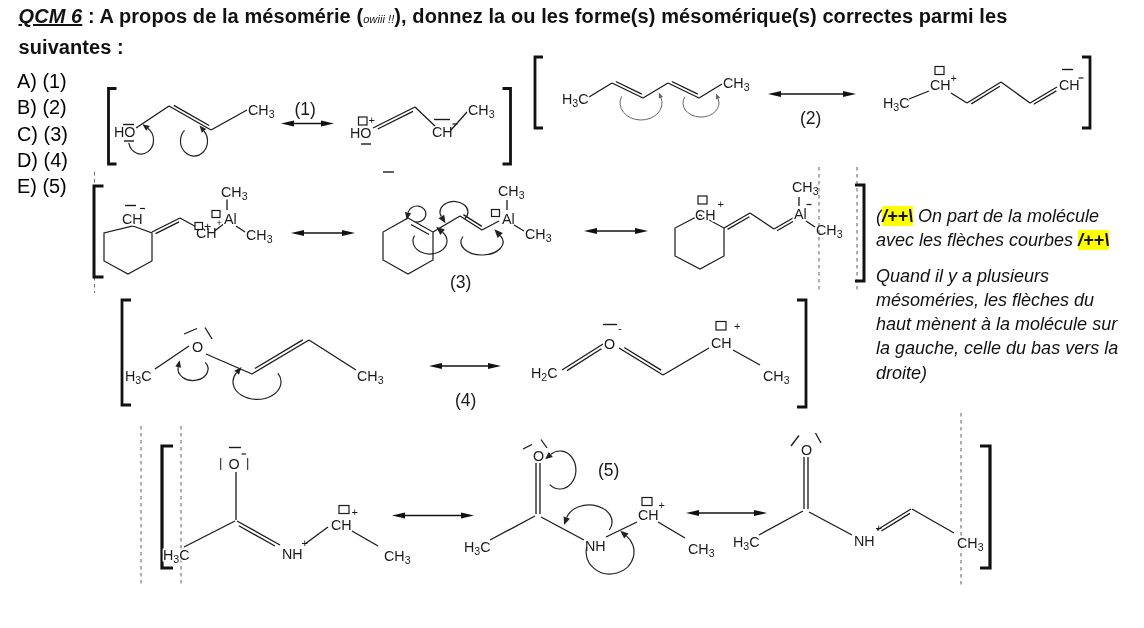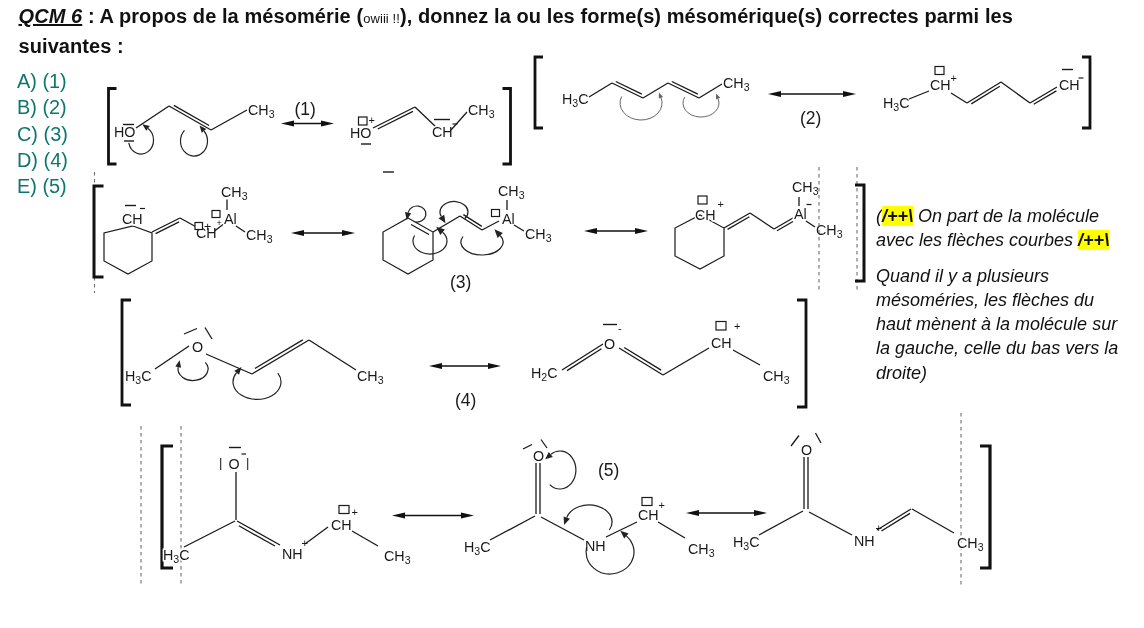--- a/index.html
+++ b/index.html
@@ -1,19 +1,19 @@
 <!DOCTYPE html>
 <html><head><meta charset="utf-8">
 <style>
 html,body{margin:0;padding:0;background:#ffffff;width:1144px;height:628px;overflow:hidden;}
 body{font-family:"Liberation Sans",sans-serif;color:#1a1a1a;position:relative;}
 .hdr{position:absolute;left:18.5px;top:3px;width:1100px;font-size:20px;font-weight:bold;letter-spacing:0.08px;line-height:27.5px;color:#111;}
 .hdr .u{text-decoration:underline;font-style:italic;}
-.hdr .it{font-weight:normal;font-size:13px;}
-.opts{position:absolute;left:17px;top:68px;font-size:19.9px;line-height:26.33px;color:#0f766e;}
+.hdr .it{font-style:italic;font-weight:normal;font-size:11px;}
+.opts{position:absolute;left:17px;top:68px;font-size:19.9px;line-height:26.33px;color:#000000;}
 .note{position:absolute;left:876px;top:204px;width:280px;font-size:18px;font-style:italic;line-height:24.3px;color:#111;}
 .note .hl{background:#ffff00;font-weight:bold;}
 .note p{margin:0 0 11px 0;}
 svg{position:absolute;left:0;top:0;}
 </style></head>
 <body>
 <div class="hdr"><span class="u">QCM 6</span> : A propos de la mésomérie (<span class="it">owiii !!</span>), donnez la ou les forme(s) mésomérique(s) correctes parmi les<br>suivantes&nbsp;:</div>
 <div class="opts">A) (1)<br>B) (2)<br>C) (3)<br>D) (4)<br>E) (5)</div>
 <svg width="1144" height="628" viewBox="0 0 1144 628">
 <path d="M 116.5 88.5 L 108.5 88.5 L 108.5 164 L 116.5 164" fill="none" stroke="#111" stroke-width="2.8"></path>

